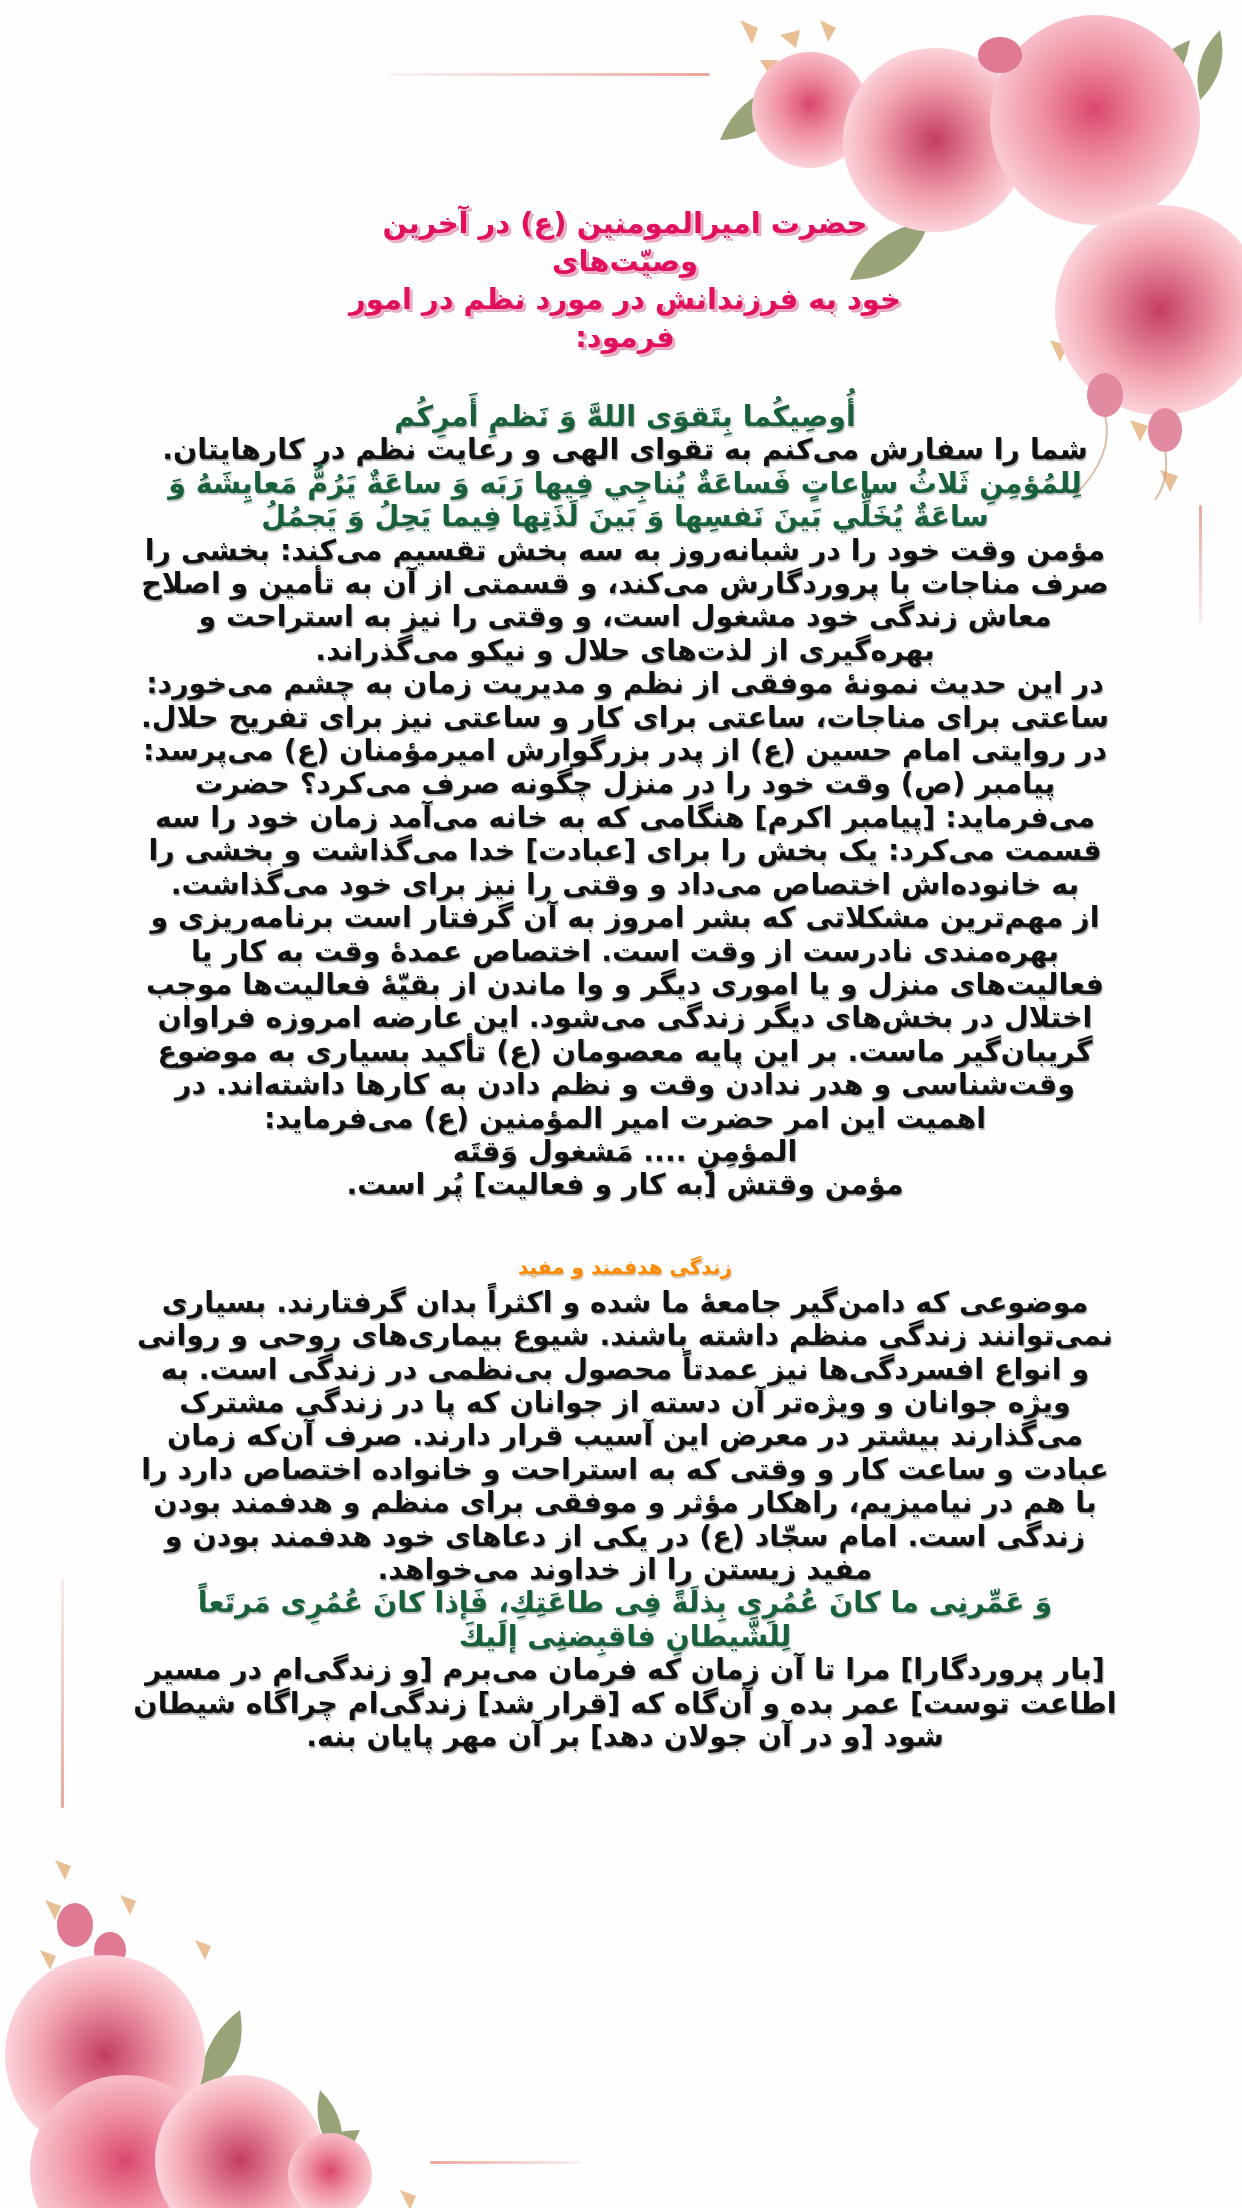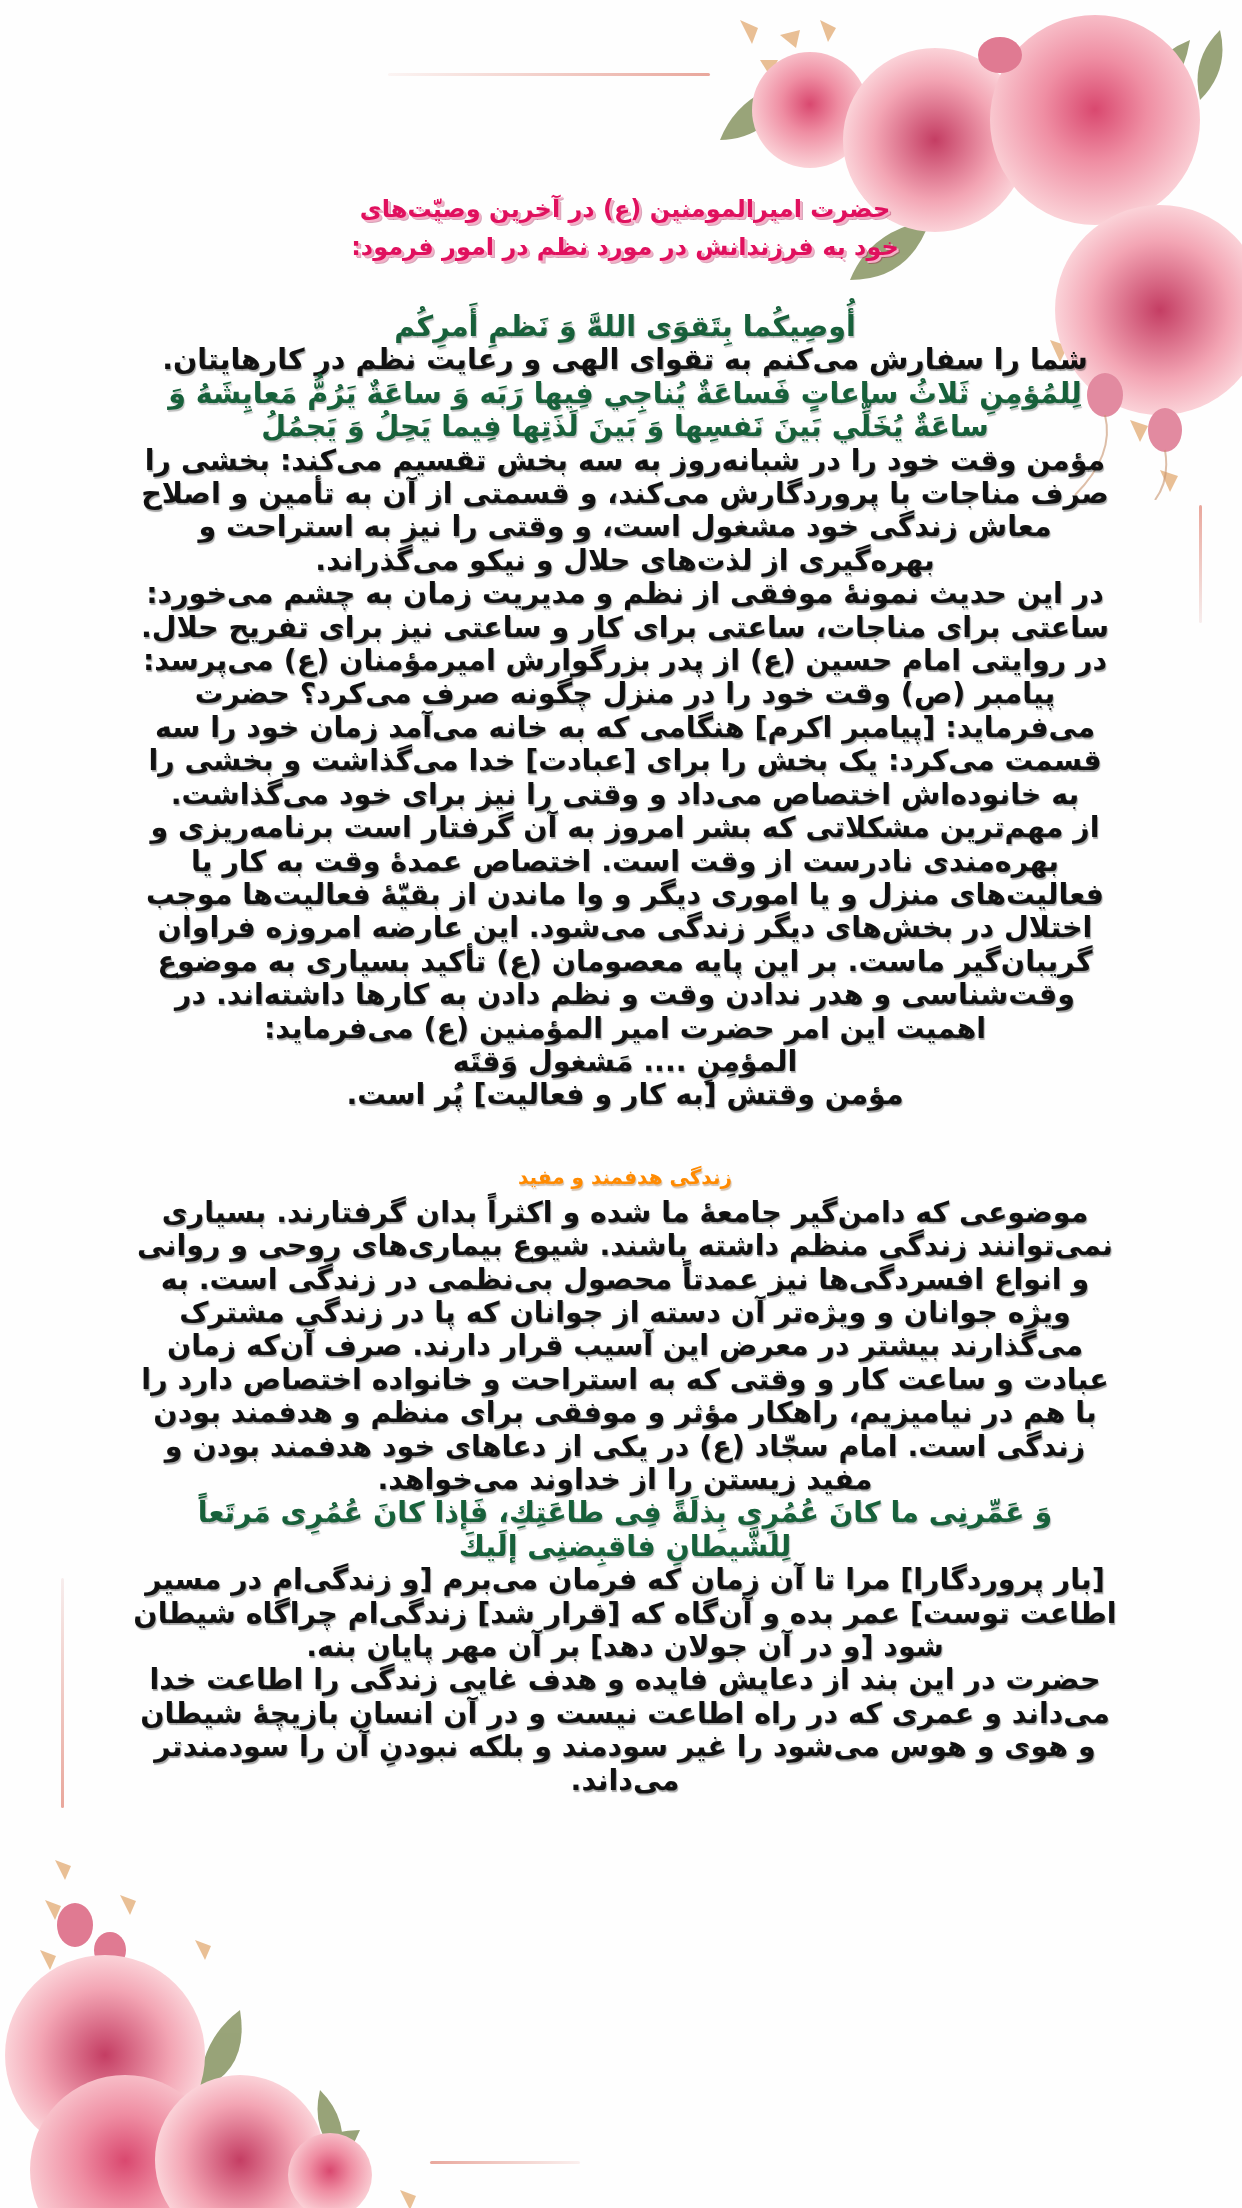--- a/index.html
+++ b/index.html
@@ -9,23 +9,23 @@
     font-family: "DejaVu Sans", sans-serif;
   }
   .deco { position: absolute; pointer-events: none; }
   .line-h { position: absolute; height: 3px; background: linear-gradient(to right, rgba(232,160,150,0.1), #e9a79c); border-radius: 2px; }
   .line-v { position: absolute; width: 3px; background: linear-gradient(to bottom, #e9a79c, rgba(220,170,170,0.2)); border-radius: 2px; }
   .content {
     position: absolute; left: 130px; top: 188px; width: 990px;
     direction: rtl; text-align: center;
   }
   .title {
-    color: #e0105e; font-weight: bold; font-size: 24px; line-height: 38px;
+    color: #e0105e; font-weight: bold; font-size: 29px; line-height: 38px;
     text-shadow: 2px 2px 0 #f4b0c8, 3px 3px 0 rgba(150,0,60,0.35);
-    margin: 2px auto 44px auto; width: 620px; text-align: center;
+    margin: 16px auto 44px auto; width: 620px; text-align: center;
     position: relative; left: 0;
   }
   .p { color: #111; font-weight: bold; font-size: 28.5px; line-height: 33.4px;
        text-shadow: 1px 2px 1px rgba(0,0,0,0.35); margin: 0; }
   .ar { color: #17603a; font-weight: bold; font-size: 28.5px; line-height: 33.4px;
         text-shadow: 1px 2px 1px rgba(0,0,0,0.25); margin: 0; text-align: center; }
   .sub { color: #ff8a00; font-weight: bold; font-size: 20px; line-height: 34px;
          text-shadow: 1px 2px 1px rgba(120,60,0,0.3); margin: 48px 0 2px 0; }
 </style>
 </head>
@@ -116,14 +116,13 @@
   <p class="p">در این حدیث نمونهٔ موفقی از نظم و مدیریت زمان به چشم می‌خورد: ساعتی برای مناجات، ساعتی برای کار و ساعتی نیز برای تفریح حلال.</p>
   <p class="p">در روایتی امام حسین (ع) از پدر بزرگوارش امیرمؤمنان (ع) می‌پرسد: پیامبر (ص) وقت خود را در منزل چگونه صرف می‌کرد؟ حضرت می‌فرماید: [پیامبر اکرم] هنگامی که به خانه می‌آمد زمان خود را سه قسمت می‌کرد: یک بخش را برای [عبادت] خدا می‌گذاشت و بخشی را به خانوده‌اش اختصاص می‌داد و وقتی را نیز برای خود می‌گذاشت.</p>
   <p class="p">از مهم‌ترین مشکلاتی که بشر امروز به آن گرفتار است برنامه‌ریزی و بهره‌مندی نادرست از وقت است. اختصاص عمدهٔ وقت به کار یا فعالیت‌های منزل و یا اموری دیگر و وا ماندن از بقیّهٔ فعالیت‌ها موجب اختلال در بخش‌های دیگر زندگی می‌شود. این عارضه امروزه فراوان گریبان‌گیر ماست. بر این پایه معصومان (ع) تأکید بسیاری به موضوع وقت‌شناسی و هدر ندادن وقت و نظم دادن به کارها داشته‌اند. در اهمیت این امر حضرت امیر المؤمنین (ع) می‌فرماید:</p>
   <p class="p">المؤمِنِ .... مَشغول وَقتَه</p>
   <p class="p">مؤمن وقتش [به کار و فعالیت] پُر است.</p>
 
   <h2 class="sub">زندگی هدفمند و مفید</h2>
   <p class="p">موضوعی که دامن‌گیر جامعهٔ ما شده و اکثراً بدان گرفتارند. بسیاری نمی‌توانند زندگی منظم داشته باشند. شیوع بیماری‌های روحی و روانی و انواع افسردگی‌ها نیز عمدتاً محصول بی‌نظمی در زندگی است. به ویژه جوانان و ویژه‌تر آن دسته از جوانان که پا در زندگی مشترک می‌گذارند بیشتر در معرض این آسیب قرار دارند. صرف آن‌که زمان عبادت و ساعت کار و وقتی که به استراحت و خانواده اختصاص دارد را با هم در نیامیزیم، راهکار مؤثر و موفقی برای منظم و هدفمند بودن زندگی است. امام سجّاد (ع) در یکی از دعاهای خود هدفمند بودن و مفید زیستن را از خداوند می‌خواهد.</p>
   <p class="ar">وَ عَمِّرنِی ما کانَ عُمُرِی بِذلَةً فِی طاعَتِكِ، فَإذا کانَ عُمُرِی مَرتَعاً لِلشَّيطانِ فاقبِضنِی إلَيكَ</p>
   <p class="p">[بار پروردگارا] مرا تا آن زمان که فرمان می‌برم [و زندگی‌ام در مسیر اطاعت توست] عمر بده و آن‌گاه که [قرار شد] زندگی‌ام چراگاه شیطان شود [و در آن جولان دهد] بر آن مهر پایان بنه.</p>
-  <p class="p">حضرت در این بند از دعایش فایده و هدف غایی زندگی را اطاعت خدا می‌داند و عمری که در راه اطاعت نیست و در آن انسان بازیچهٔ شیطان و هوی و هوس می‌شود را غیر سودمند و بلکه نبودنِ آن را سودمندتر می‌داند.</p>
 </div>
 
 </body></html>

